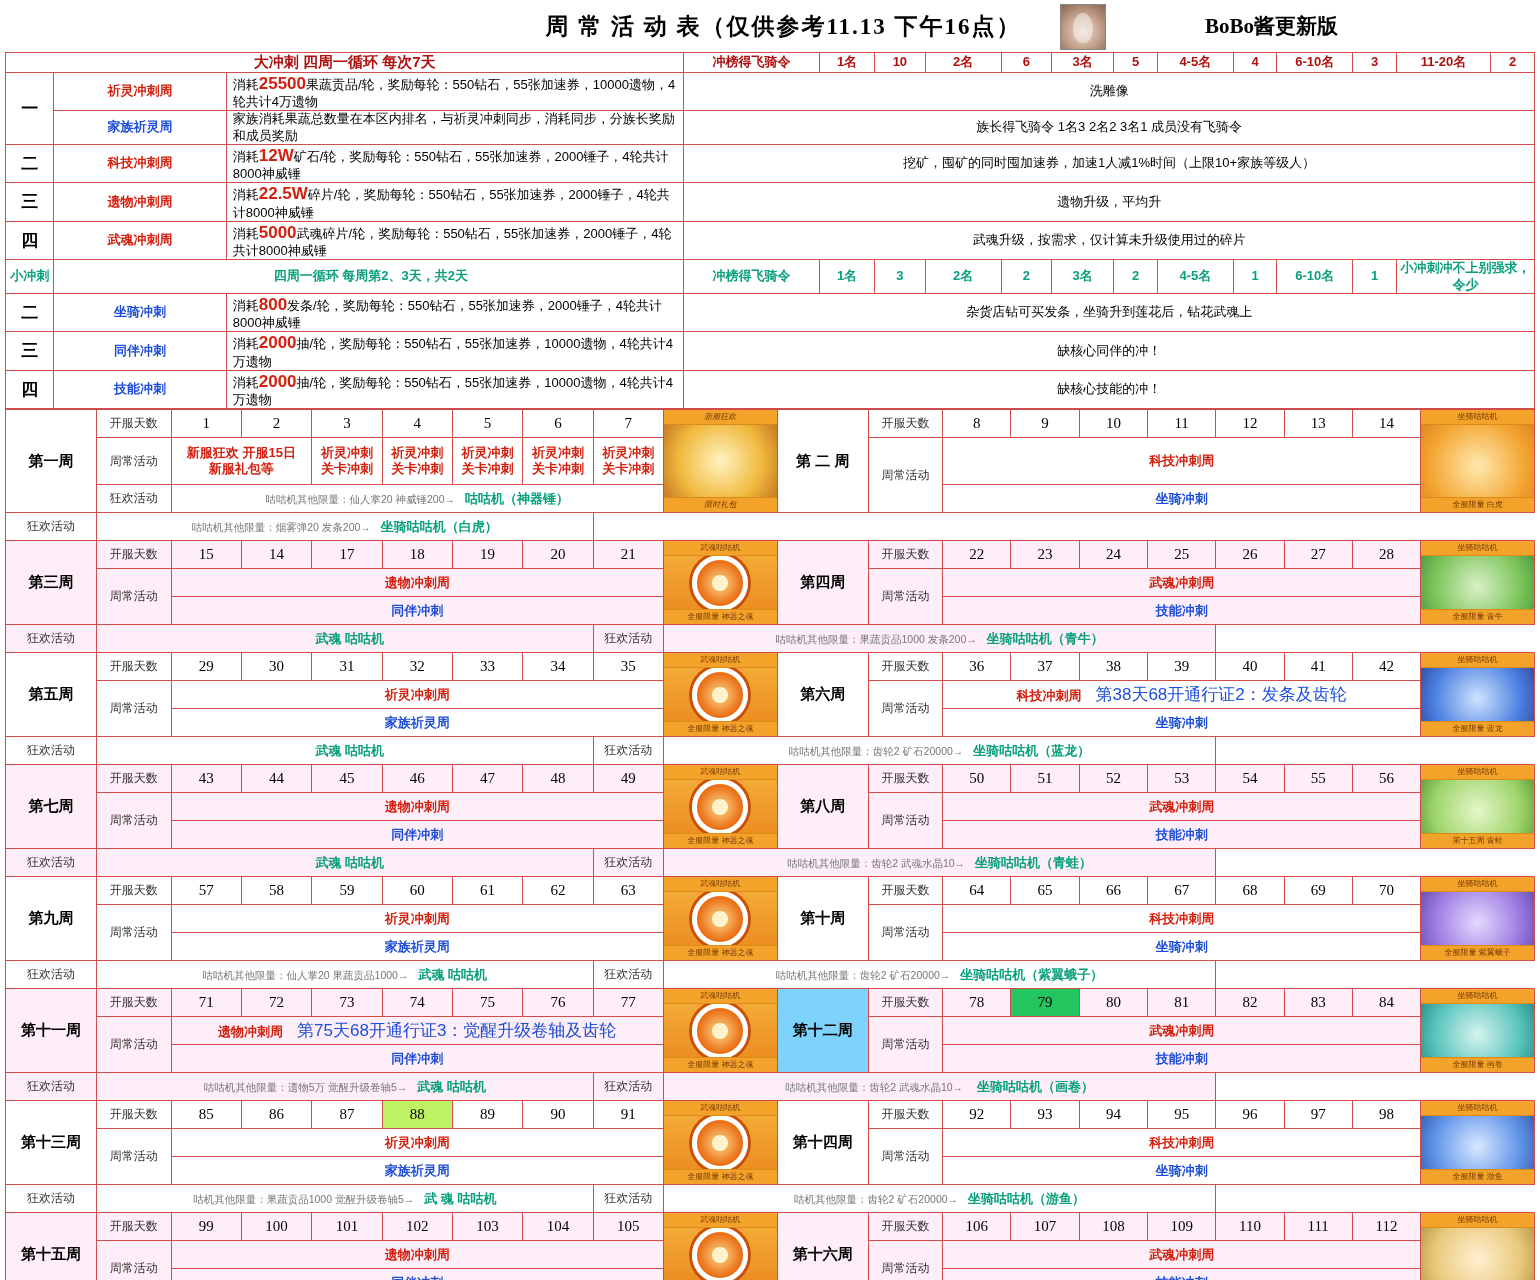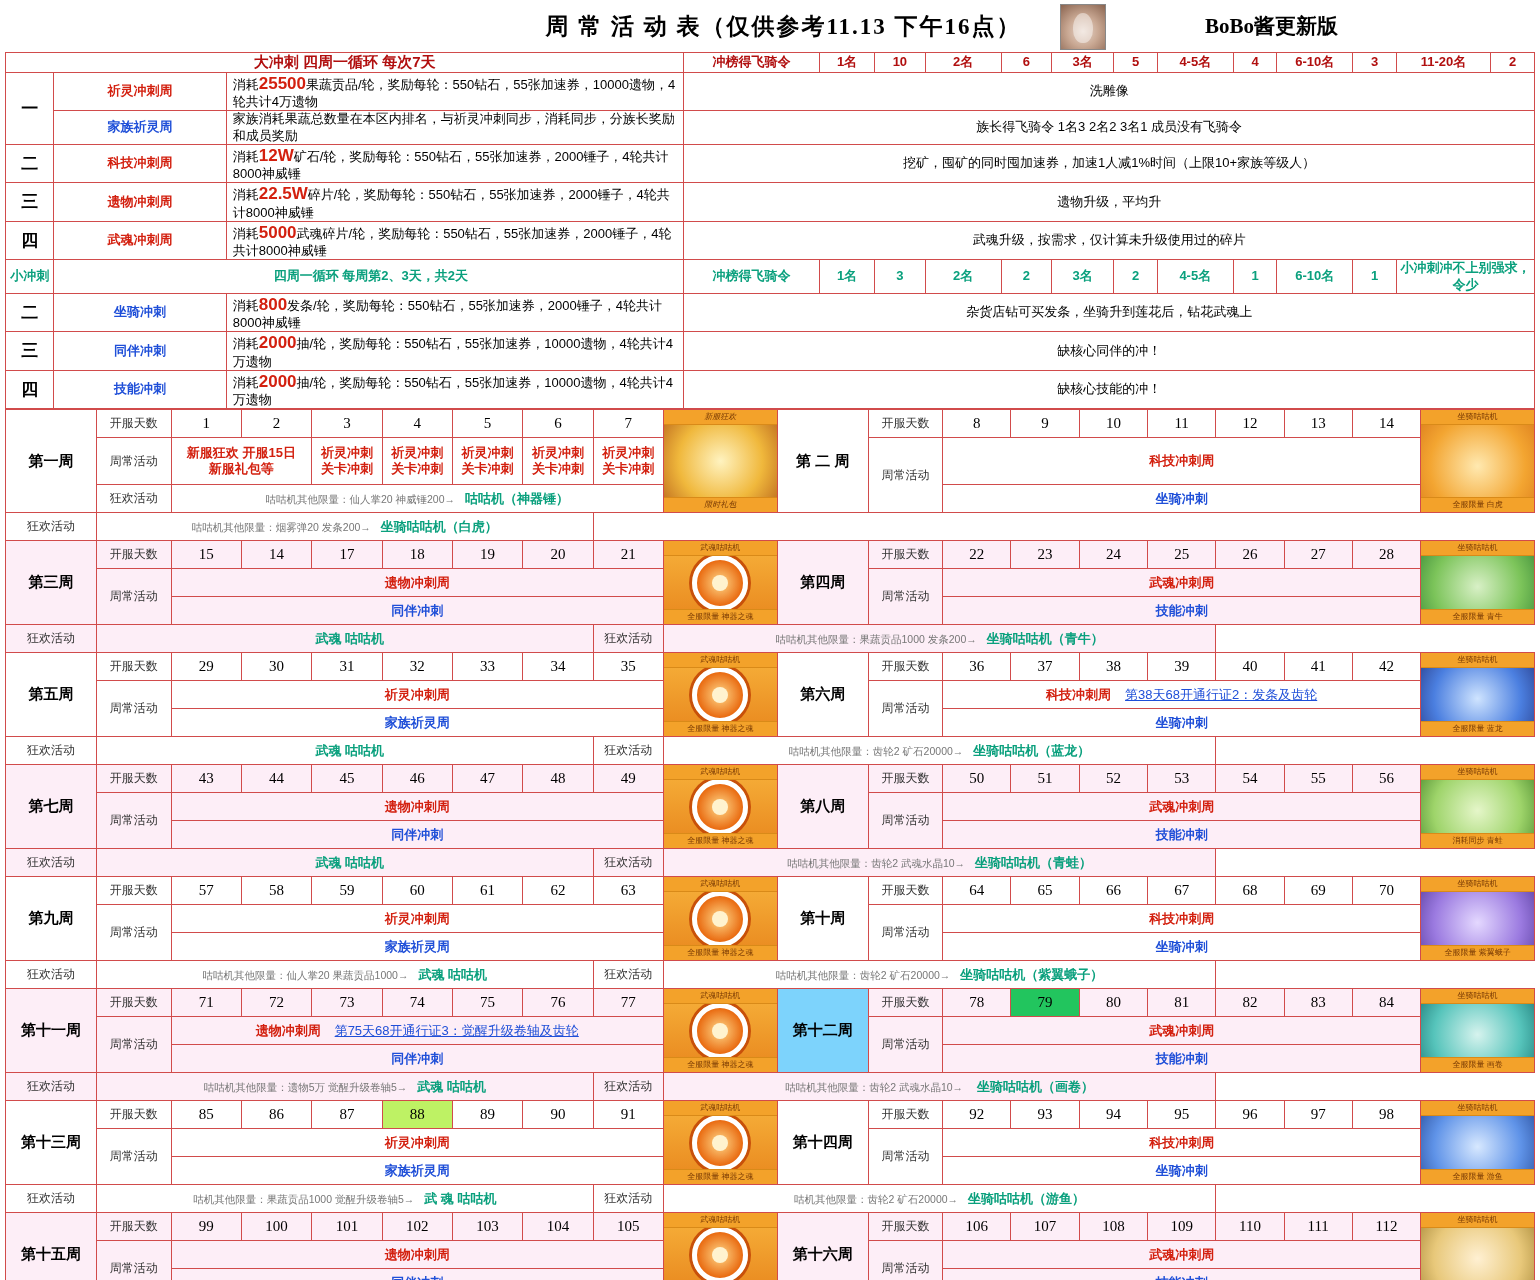--- a/index.html
+++ b/index.html
@@ -41,21 +41,21 @@
   .bar-top span,.bar-bot span{font-size:8px;color:#7a3b05;display:block;line-height:14px;}
   .pet1{background:radial-gradient(circle at 50% 55%,#ffe9b0,#f3a531 60%,#d9791a 100%);}
   .pet2{background:radial-gradient(circle at 50% 55%,#d8f0c6,#7cc45a 60%,#3e8c3a 100%);}
   .pet3{background:radial-gradient(circle at 50% 55%,#cfe4ff,#4b7fe0 60%,#2a3f8c 100%);}
   .pet4{background:radial-gradient(circle at 50% 55%,#e5f6c9,#9ed46a 60%,#4e8c2f 100%);}
   .pet5{background:radial-gradient(circle at 50% 55%,#e4d8ff,#9b7ae0 60%,#5a3fa0 100%);}
   .pet6{background:radial-gradient(circle at 50% 55%,#d6f3ee,#56c4bb 60%,#1f7b78 100%);}
   .pet7{background:radial-gradient(circle at 50% 55%,#d7e8ff,#5f93e8 60%,#2b4f9c 100%);}
   .pet8{background:radial-gradient(circle at 50% 55%,#fff0d2,#e8c87a 60%,#a98a3a 100%);}
   .weapon{background:radial-gradient(circle at 50% 50%,#fff3c0,#f0b83c 55%,#b8621a 100%);font-style:italic;}
-  .sep-note{font-size:13px;text-decoration:underline;}
+  .sep-note{font-size:17px;}
 </style>
 </head>
 <body>
 
 <div id="sheet">
 
   <div class="title-row">
     <div class="main-title">周 常 活 动 表（仅供参考11.13 下午16点）</div>
     <div class="logo"></div>
     <div class="ver">BoBo酱更新版</div>
@@ -395,21 +395,21 @@
           <td class="daynum" style="background:#fdeef7">53</td>
           <td class="daynum" style="background:#fdeef7">54</td>
           <td class="daynum" style="background:#fdeef7">55</td>
           <td class="daynum" style="background:#fdeef7">56</td>
           <td class="art" rowspan="3">
             <div class="art-box pet4">
               <div class="bar-top">
                 <span>坐骑咕咕机</span>
               </div>
               <div class="bar-bot">
-                <span>消耗同步 青蛙</span>
+                <span>第十五周 青蛙</span>
               </div>
             </div>
           </td>
         </tr>
         <tr>
           <td class="lbl" rowspan="2" style="background:#fdeef7">周常活动</td>
           <td colspan="7" style="background:#fdeef7"><span class="cell-act" style="color:#d3200f">遗物冲刺周</span></td>
           <td class="lbl" rowspan="2" style="background:#fdeef7">周常活动</td>
           <td colspan="7" style="background:#fdeef7"><span class="cell-act" style="color:#d3200f">武魂冲刺周</span></td>
         </tr>

